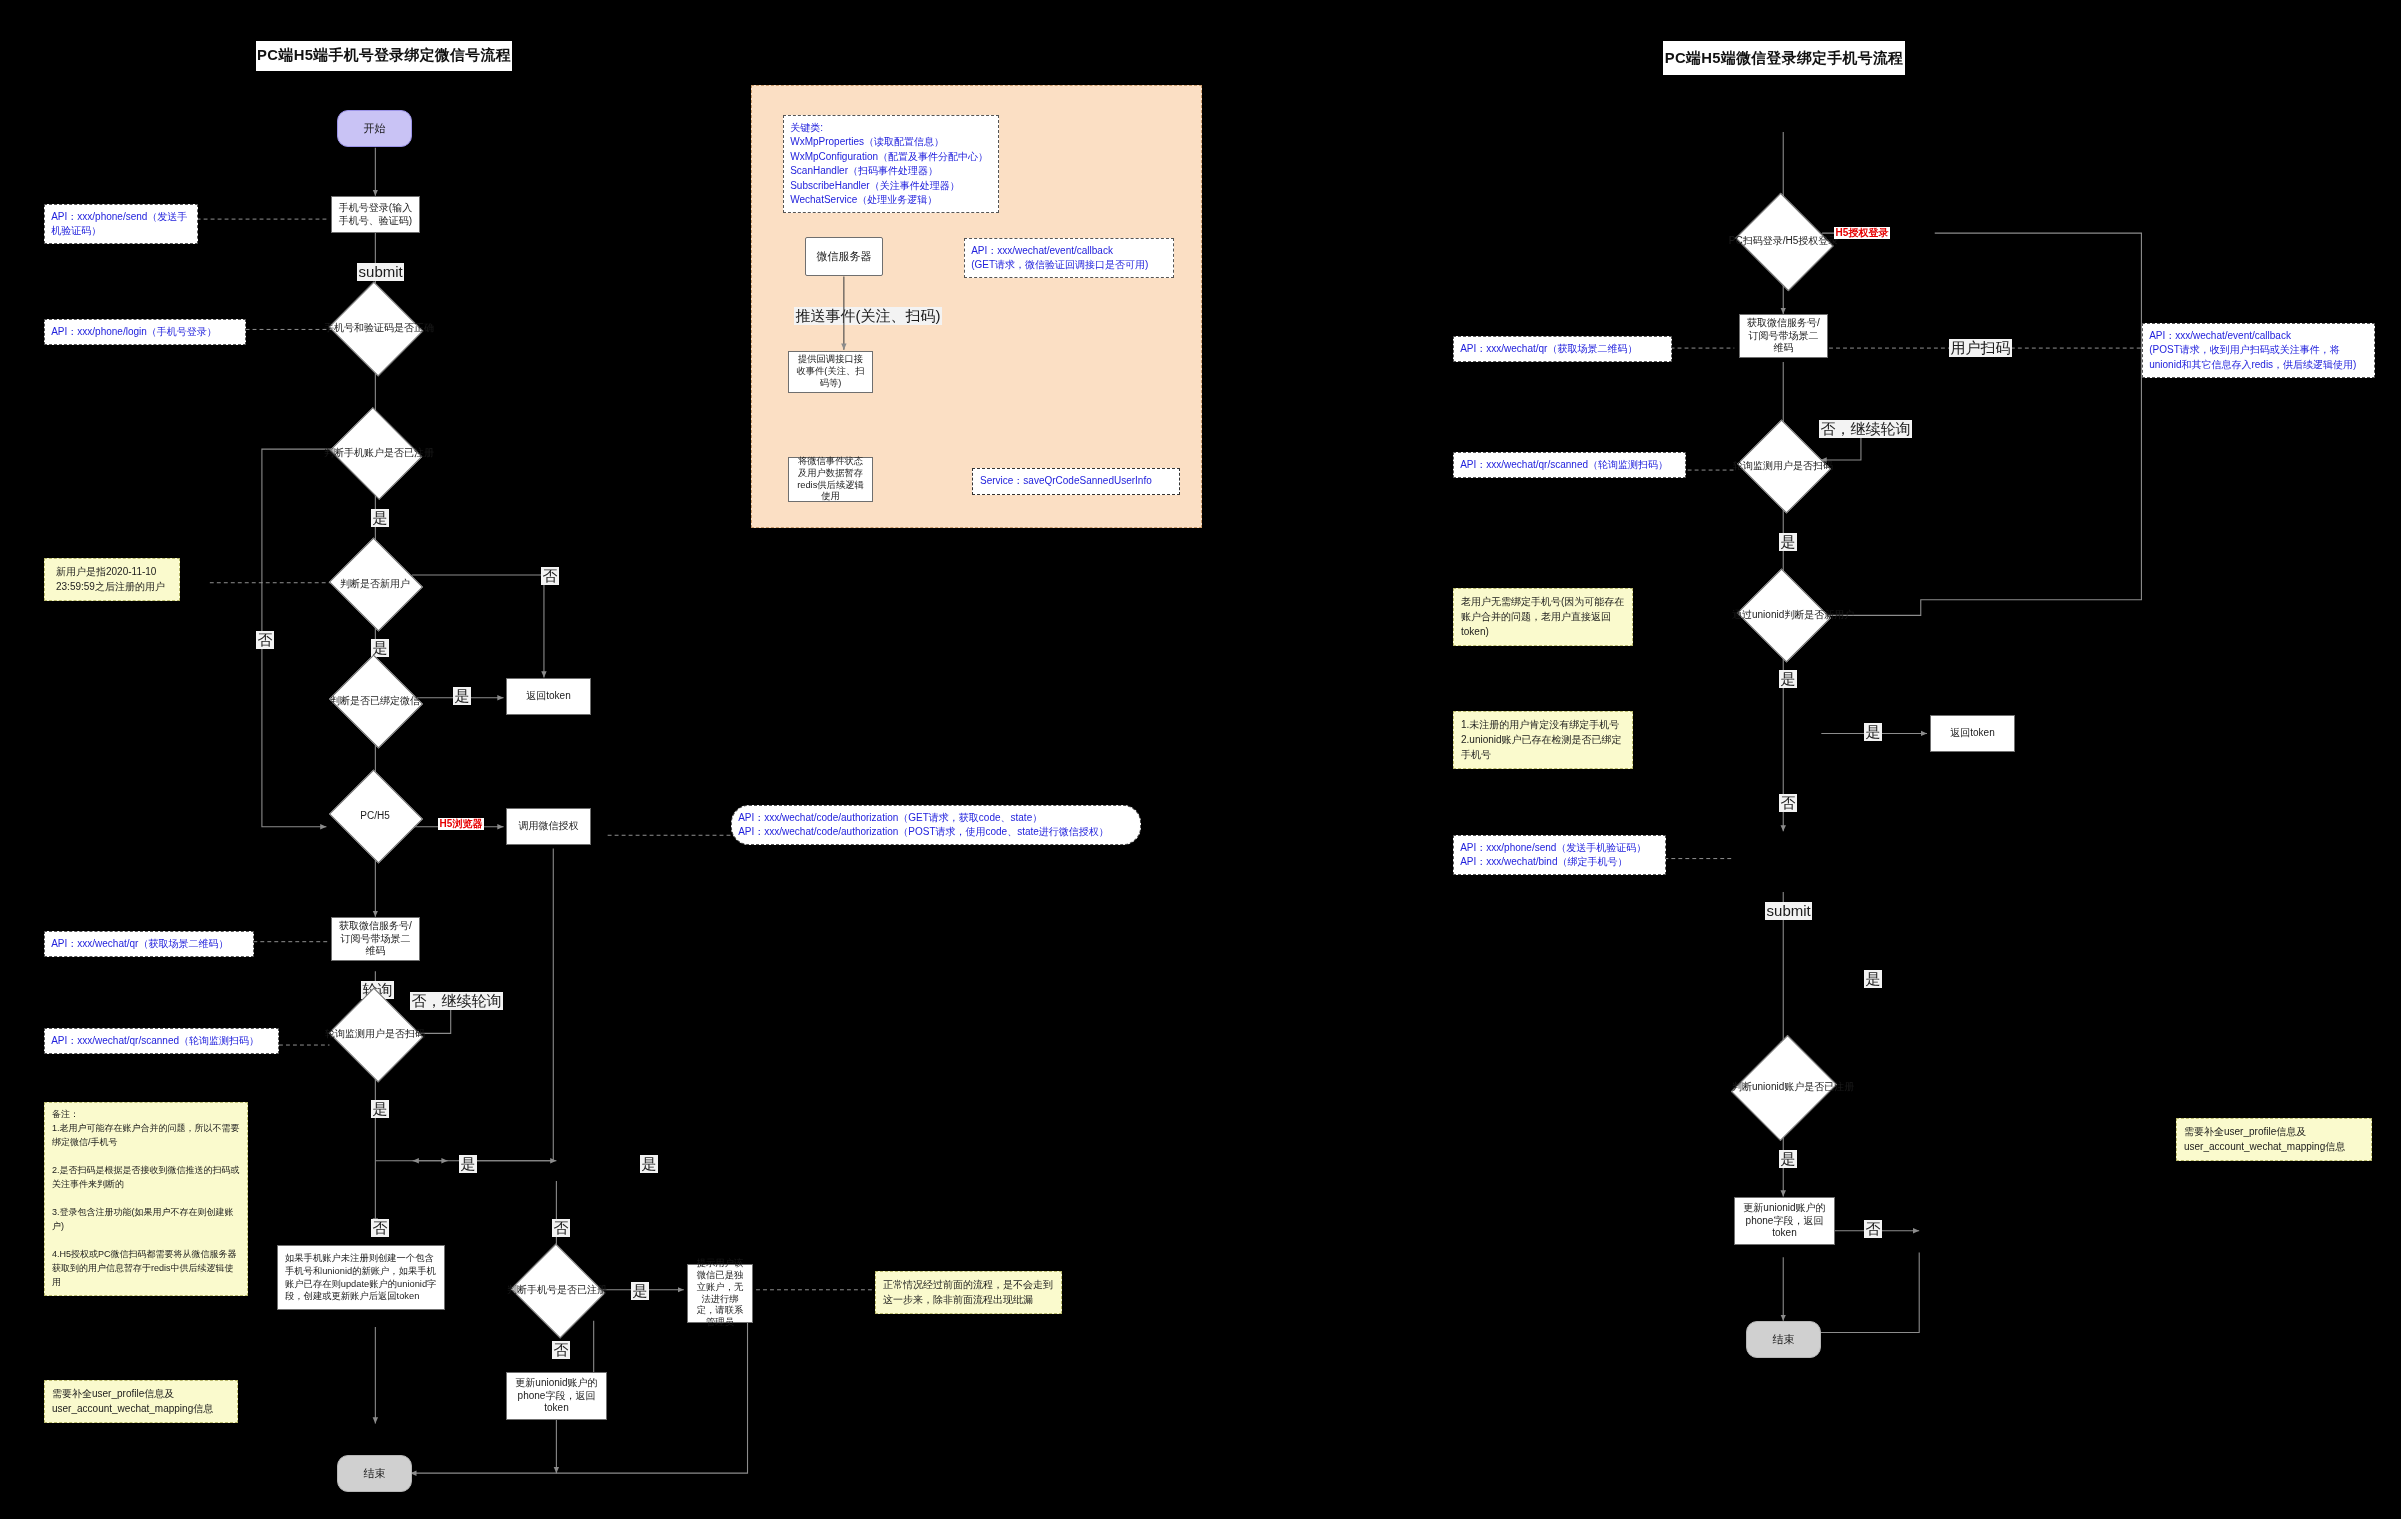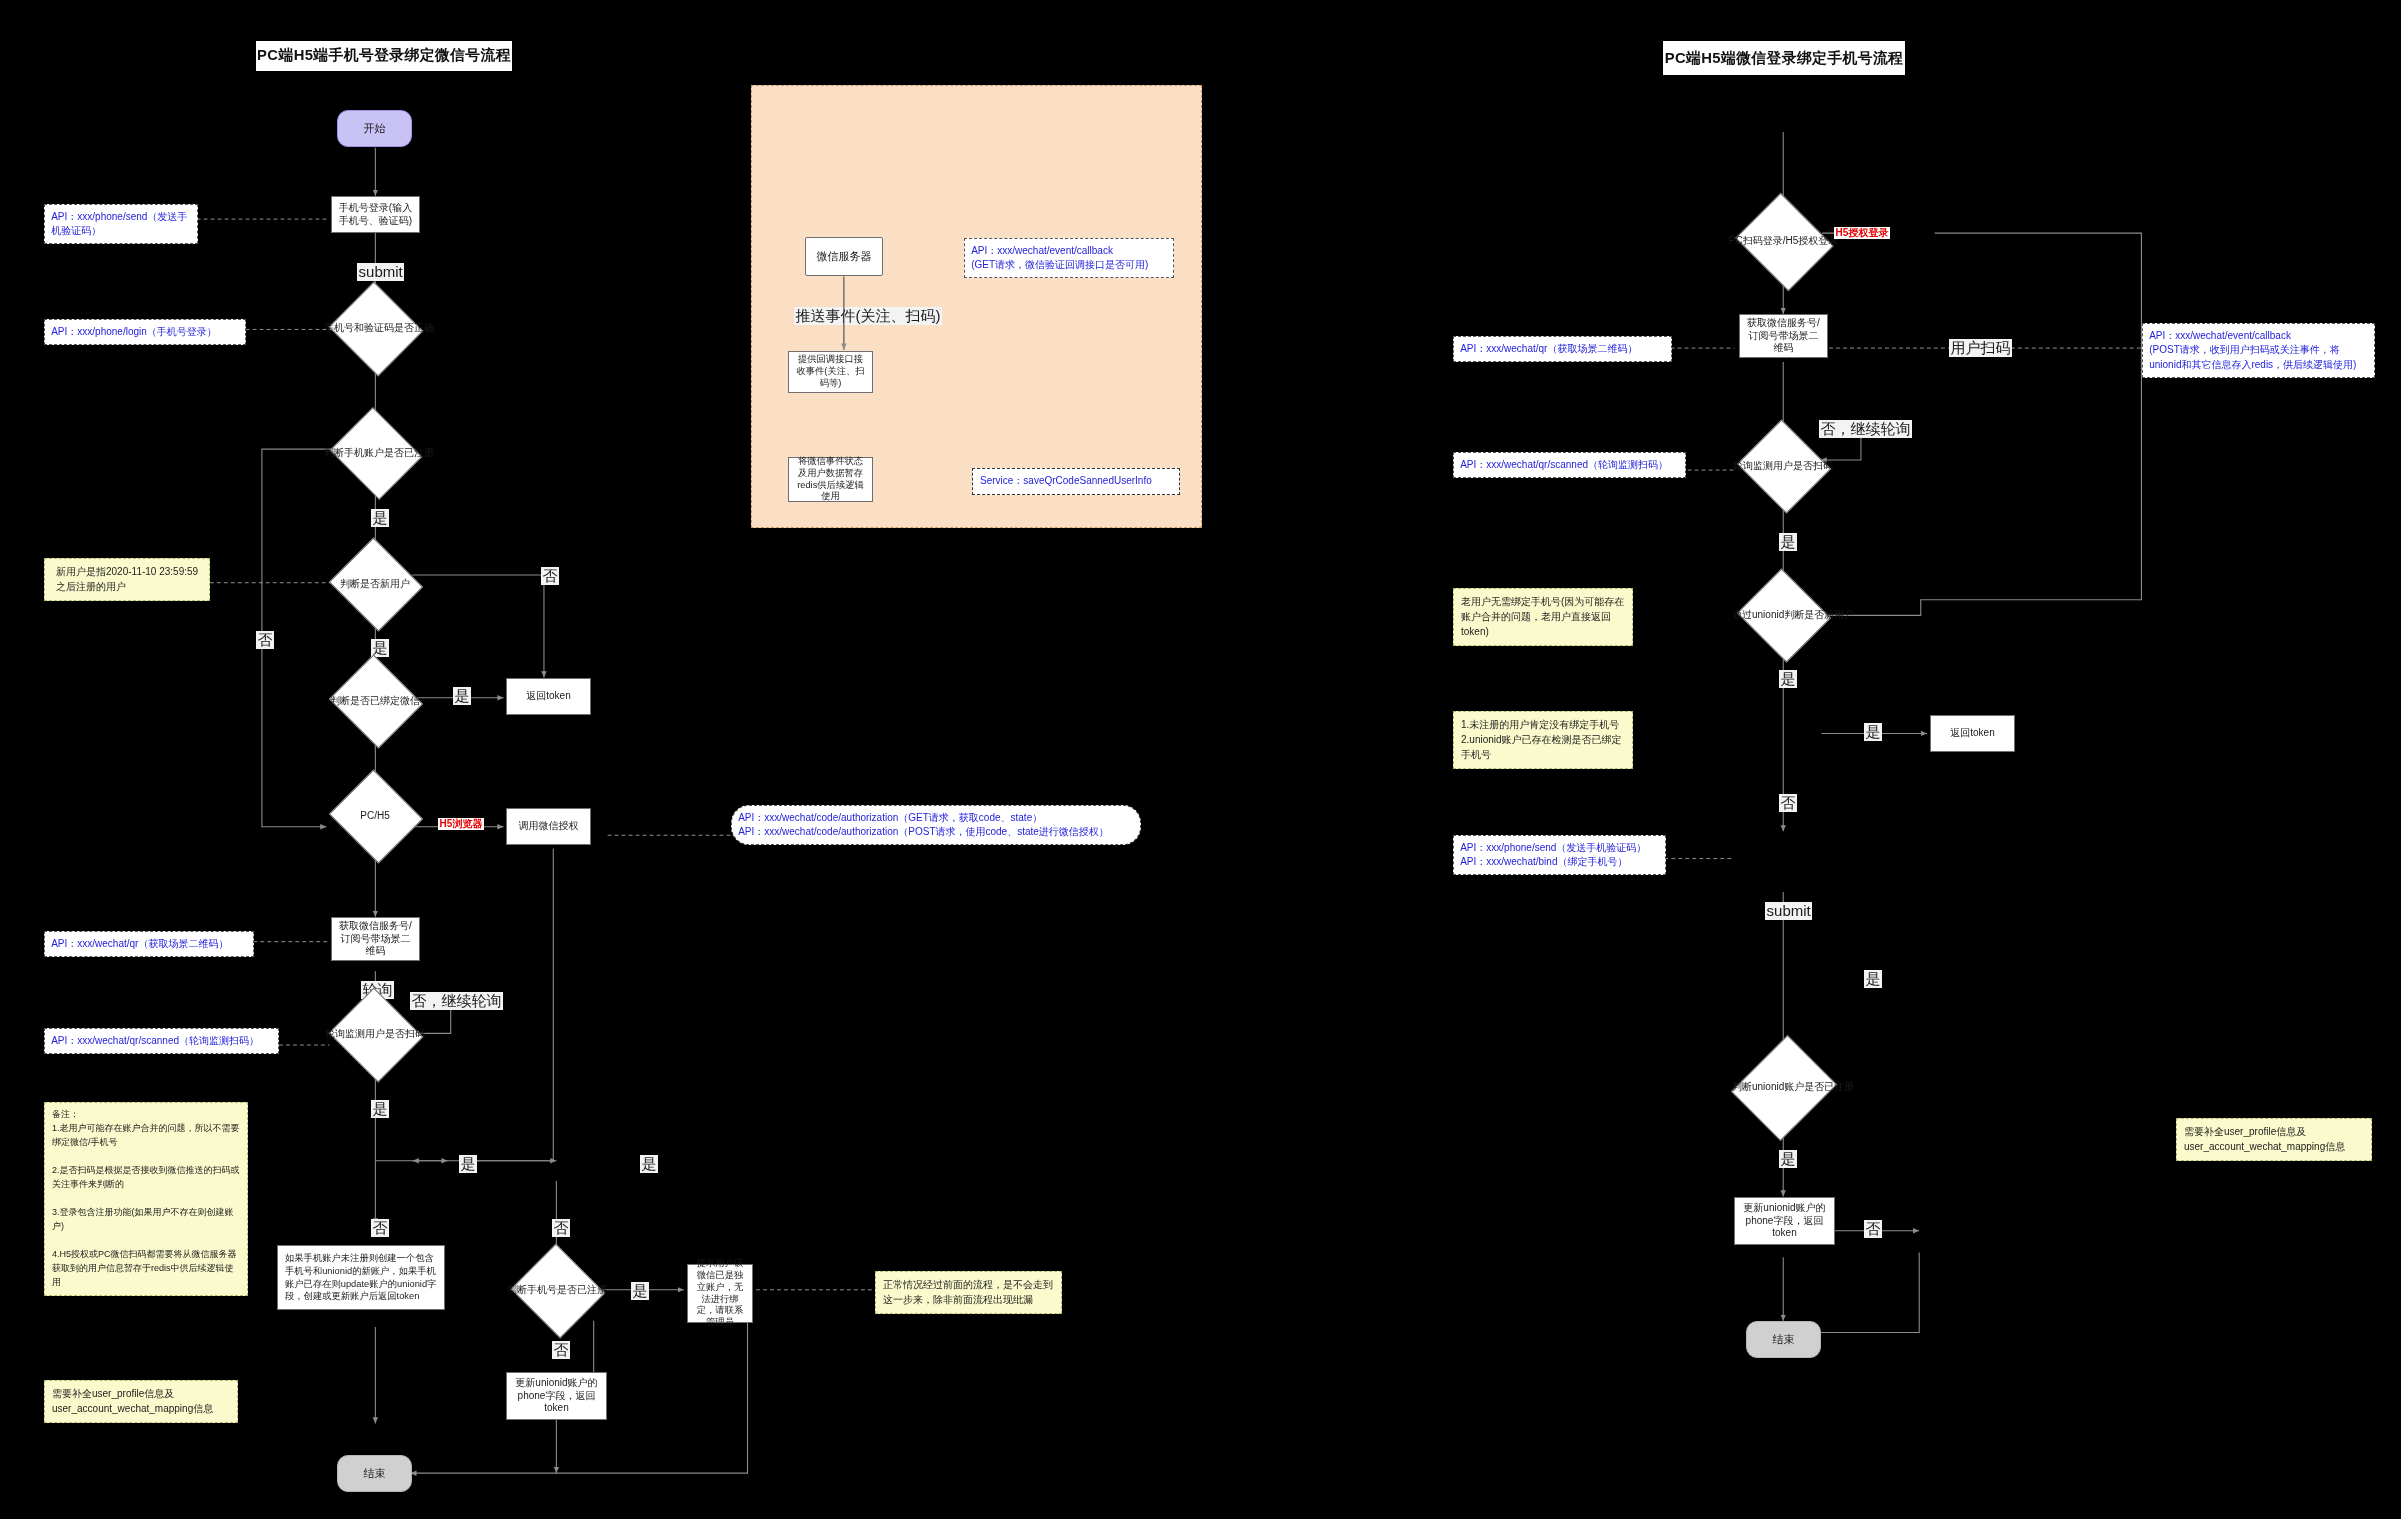--- a/index.html
+++ b/index.html
@@ -203,34 +203,40 @@
 
   <div class="node term end" style="left:337px;top:1455px;width:75px;height:37px;">结束</div>
 
   <div class="api" style="left:44px;top:204px;width:154px;">API：xxx/phone/send（发送手机验证码）</div>
   <div class="api" style="left:44px;top:319px;width:202px;">API：xxx/phone/login（手机号登录）</div>
   <div class="api" style="left:44px;top:931px;width:210px;">API：xxx/wechat/qr（获取场景二维码）</div>
   <div class="api nowrapish" style="left:44px;top:1028px;width:235px;">API：xxx/wechat/qr/scanned（轮询监测扫码）</div>
   <div class="api nowrapish" style="left:731px;top:805px;width:410px;border-radius:18px;">API：xxx/wechat/code/authorization（GET请求，获取code、state）
 API：xxx/wechat/code/authorization（POST请求，使用code、state进行微信授权）</div>
 
-  <div class="note nowrapish" style="left:44px;top:558px;width:166px;padding-left:11px;">新用户是指2020-11-10 23:59:59之后注册的用户</div>
+  <div class="note nowrapish" style="left:44px;top:558px;width:136px;padding-left:11px;">新用户是指2020-11-10 23:59:59之后注册的用户</div>
   <div class="note nowrapish" style="left:44px;top:1102px;width:204px;font-size:9px;line-height:1.55;">备注：
 1.老用户可能存在账户合并的问题，所以不需要绑定微信/手机号
 
 2.是否扫码是根据是否接收到微信推送的扫码或关注事件来判断的
 
 3.登录包含注册功能(如果用户不存在则创建账户)
 
 4.H5授权或PC微信扫码都需要将从微信服务器获取到的用户信息暂存于redis中供后续逻辑使用</div>
   <div class="note nowrapish" style="left:44px;top:1380px;width:194px;">需要补全user_profile信息及user_account_wechat_mapping信息</div>
   <div class="note nowrapish" style="left:875px;top:1271px;width:187px;">正常情况经过前面的流程，是不会走到这一步来，除非前面流程出现纰漏</div>
 
   <div class="panel" style="left:751px;top:85px;width:451px;height:443px;"></div>
 
+  <div class="keyclass nowrapish" style="left:783px;top:115px;width:216px;">关键类:
+WxMpProperties（读取配置信息）
+WxMpConfiguration（配置及事件分配中心）
+ScanHandler（扫码事件处理器）
+SubscribeHandler（关注事件处理器）
+WechatService（处理业务逻辑）</div>
 
   <div class="node term" style="left:805px;top:237px;width:78px;height:39px;
               background:#fff;border:0.8px solid #6f6f6f;border-radius:2px;">微信服务器</div>
 
   <div class="edge-lbl" style="left:794px;top:307px;">推送事件(关注、扫码)</div>
 
   <div class="node proc" style="left:788px;top:351px;width:85px;height:42px;font-size:9.3px;">提供回调接口接收事件(关注、扫码等)</div>
 
   <div class="node proc" style="left:788px;top:457px;width:85px;height:45px;font-size:9.3px;">将微信事件状态及用户数据暂存redis供后续逻辑使用</div>
 

